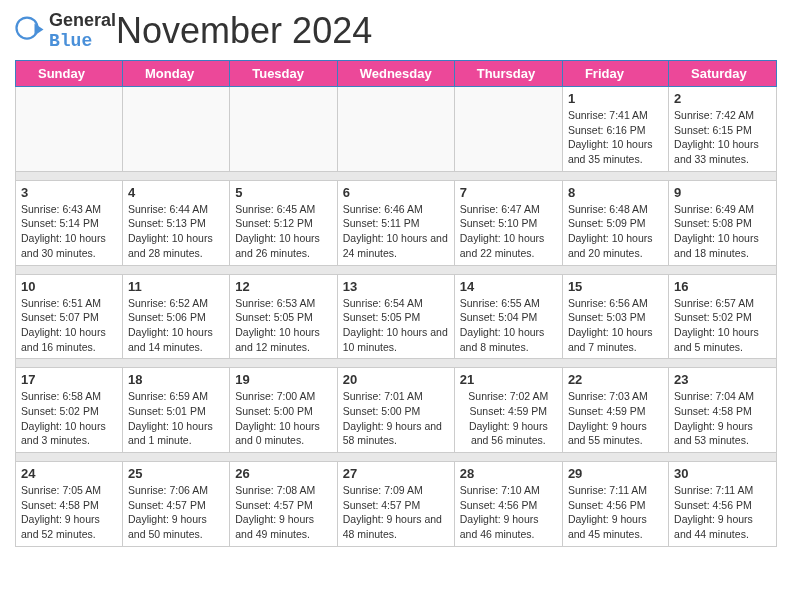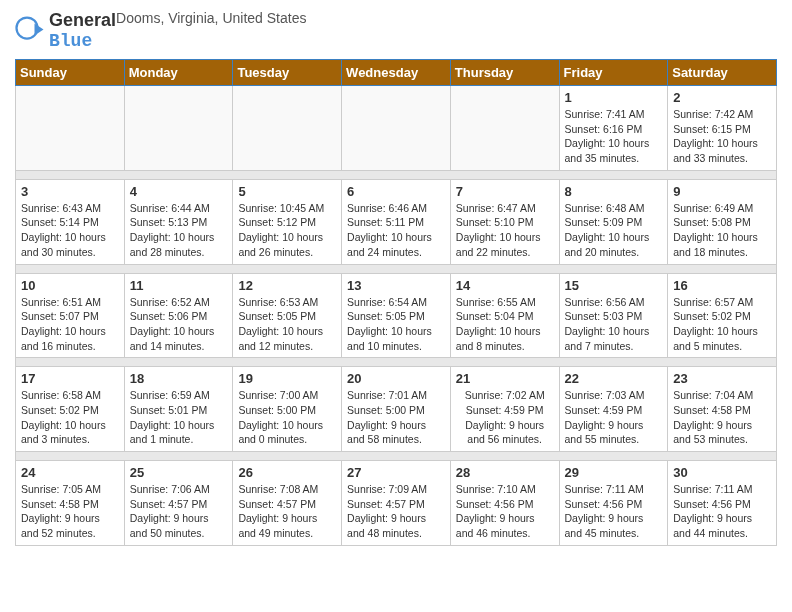--- a/index.html
+++ b/index.html
@@ -14,21 +14,21 @@
     .logo-general { font-size: 18px; font-weight: bold; color: #333; }
     .logo-blue { font-size: 18px; font-weight: bold; color: #4a90d9; font-family: Liberation Mono, monospace; }
     .logo-icon { width: 30px; height: 30px; margin-right: 4px; }
     
     .title-block { text-align: right; }
     .month-title { font-size: 36px; font-weight: normal; color: #333; }
     .location { font-size: 14px; color: #555; }
     
     table { width: 100%; border-collapse: collapse; }
     
-    th { background-color: #a16207; color: #fff; text-align: left; padding: 5px 4px; font-size: 13px; font-weight: bold; border: 1px solid #3a7fc1; margin-left: 12px; }
+    th { background-color: #ec4899; color: #fff; text-align: left; padding: 5px 22px; font-size: 13px; font-weight: bold; border: 1px solid #3a7fc1; margin-left: 12px; }
     
     td { border: 1px solid #ccc; vertical-align: top; padding: 4px 5px; width: calc(100% / 7); min-height: 80px; font-size: 11px; color: #333; background: #fff; }
     
     td.empty { background: #f9f9f9; }
     
     .day-num { font-size: 13px; font-weight: bold; display: block; margin-bottom: 2px; }
     .day-info { font-size: 10.5px; line-height: 1.4; color: #333; }
   </style>
 </head>
 <body>
@@ -39,21 +39,21 @@
       <svg class="logo-icon" viewBox="0 0 40 40" width="40" height="40">
         <circle cx="16" cy="16" r="14" fill="none" stroke="#4a90d9" stroke-width="3"></circle>
         <polygon points="26,10 38,18 26,26" fill="#4a90d9"></polygon>
       </svg>
       <div class="logo-text">
         <span class="logo-general">General</span>
         <span class="logo-blue">Blue</span>
       </div>
     </div>
     <div class="title-block">
-      <div class="location">Dooms, Virginia, United States</div>
+      <div class="month-title">November 2024</div>
     </div>
   </div>
 
   <table>
     <thead>
       <tr>
       <th>Sunday</th>
           <th>Monday</th>
           <th>Tuesday</th>
           <th>Wednesday</th>
@@ -93,21 +93,21 @@
 Daylight: 10 hours and 30 minutes.</div>
           </td>
           <td>
             <span class="day-num">4</span>
             <div class="day-info" style="white-space: pre-line;">Sunrise: 6:44 AM
 Sunset: 5:13 PM
 Daylight: 10 hours and 28 minutes.</div>
           </td>
           <td>
             <span class="day-num">5</span>
-            <div class="day-info" style="white-space: pre-line;">Sunrise: 10:45 AM
+            <div class="day-info" style="white-space: pre-line;">Sunrise: 6:45 AM
 Sunset: 5:12 PM
 Daylight: 10 hours and 26 minutes.</div>
           </td>
           <td>
             <span class="day-num">6</span>
             <div class="day-info" style="white-space: pre-line;">Sunrise: 6:46 AM
 Sunset: 5:11 PM
 Daylight: 10 hours and 24 minutes.</div>
           </td>
           <td>

